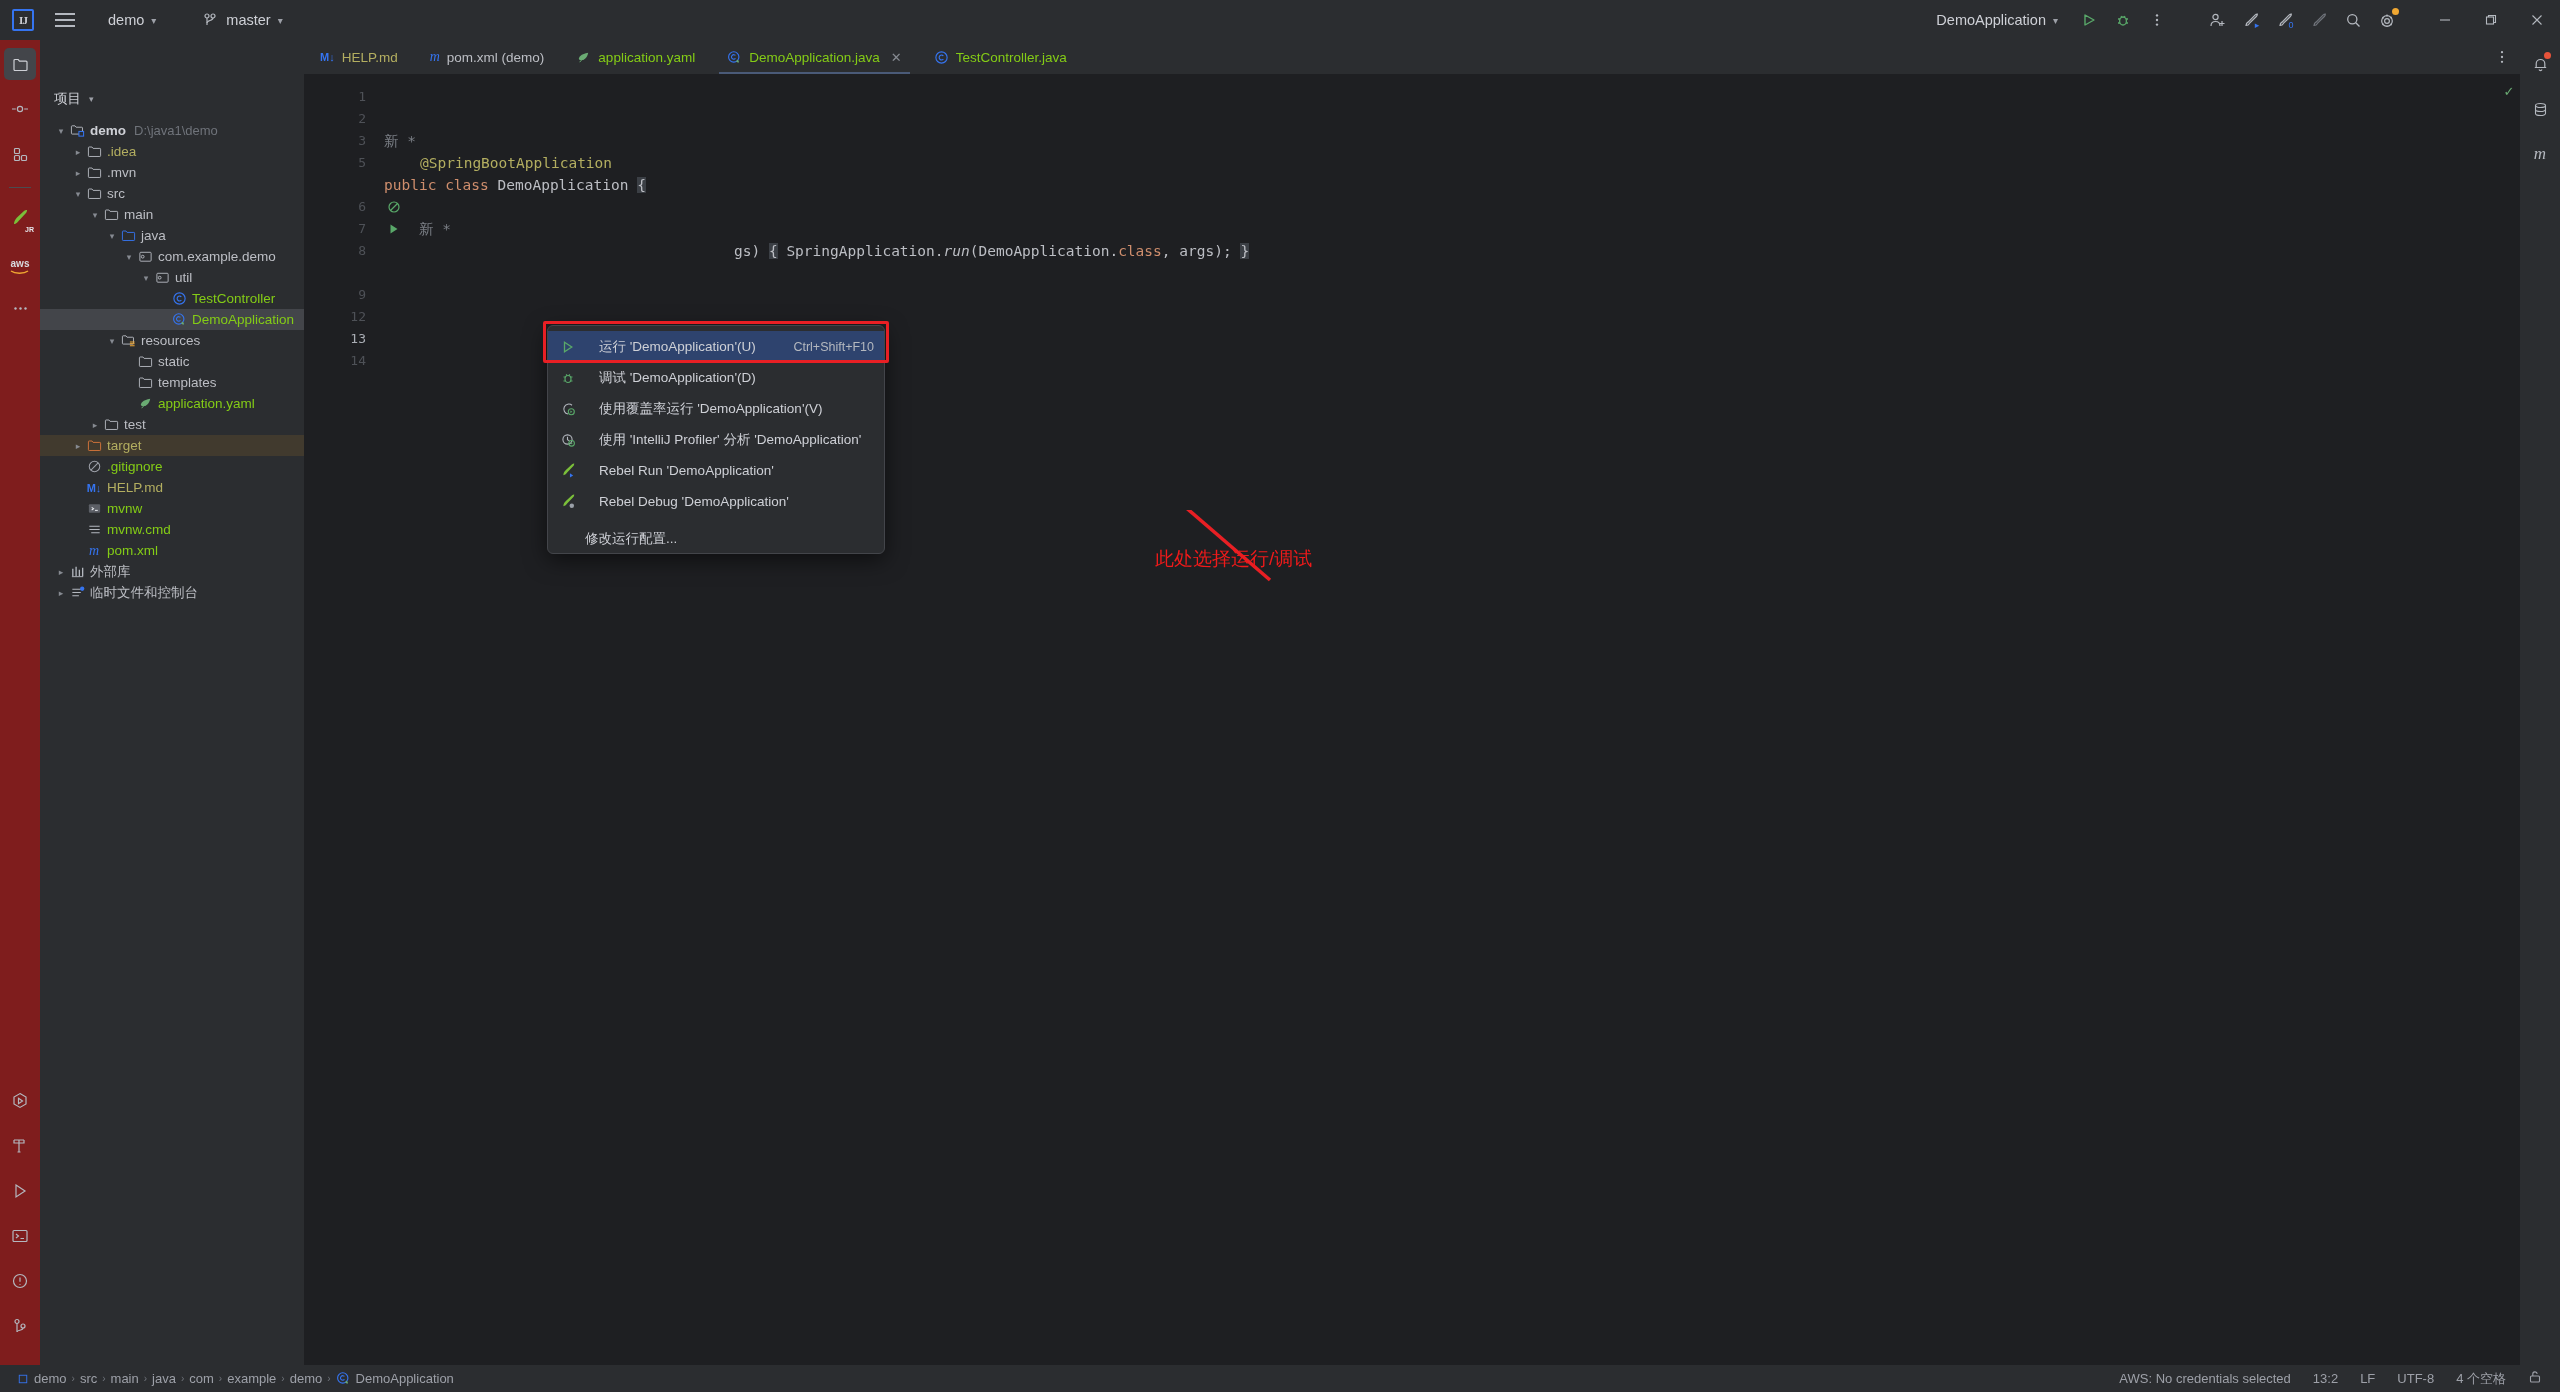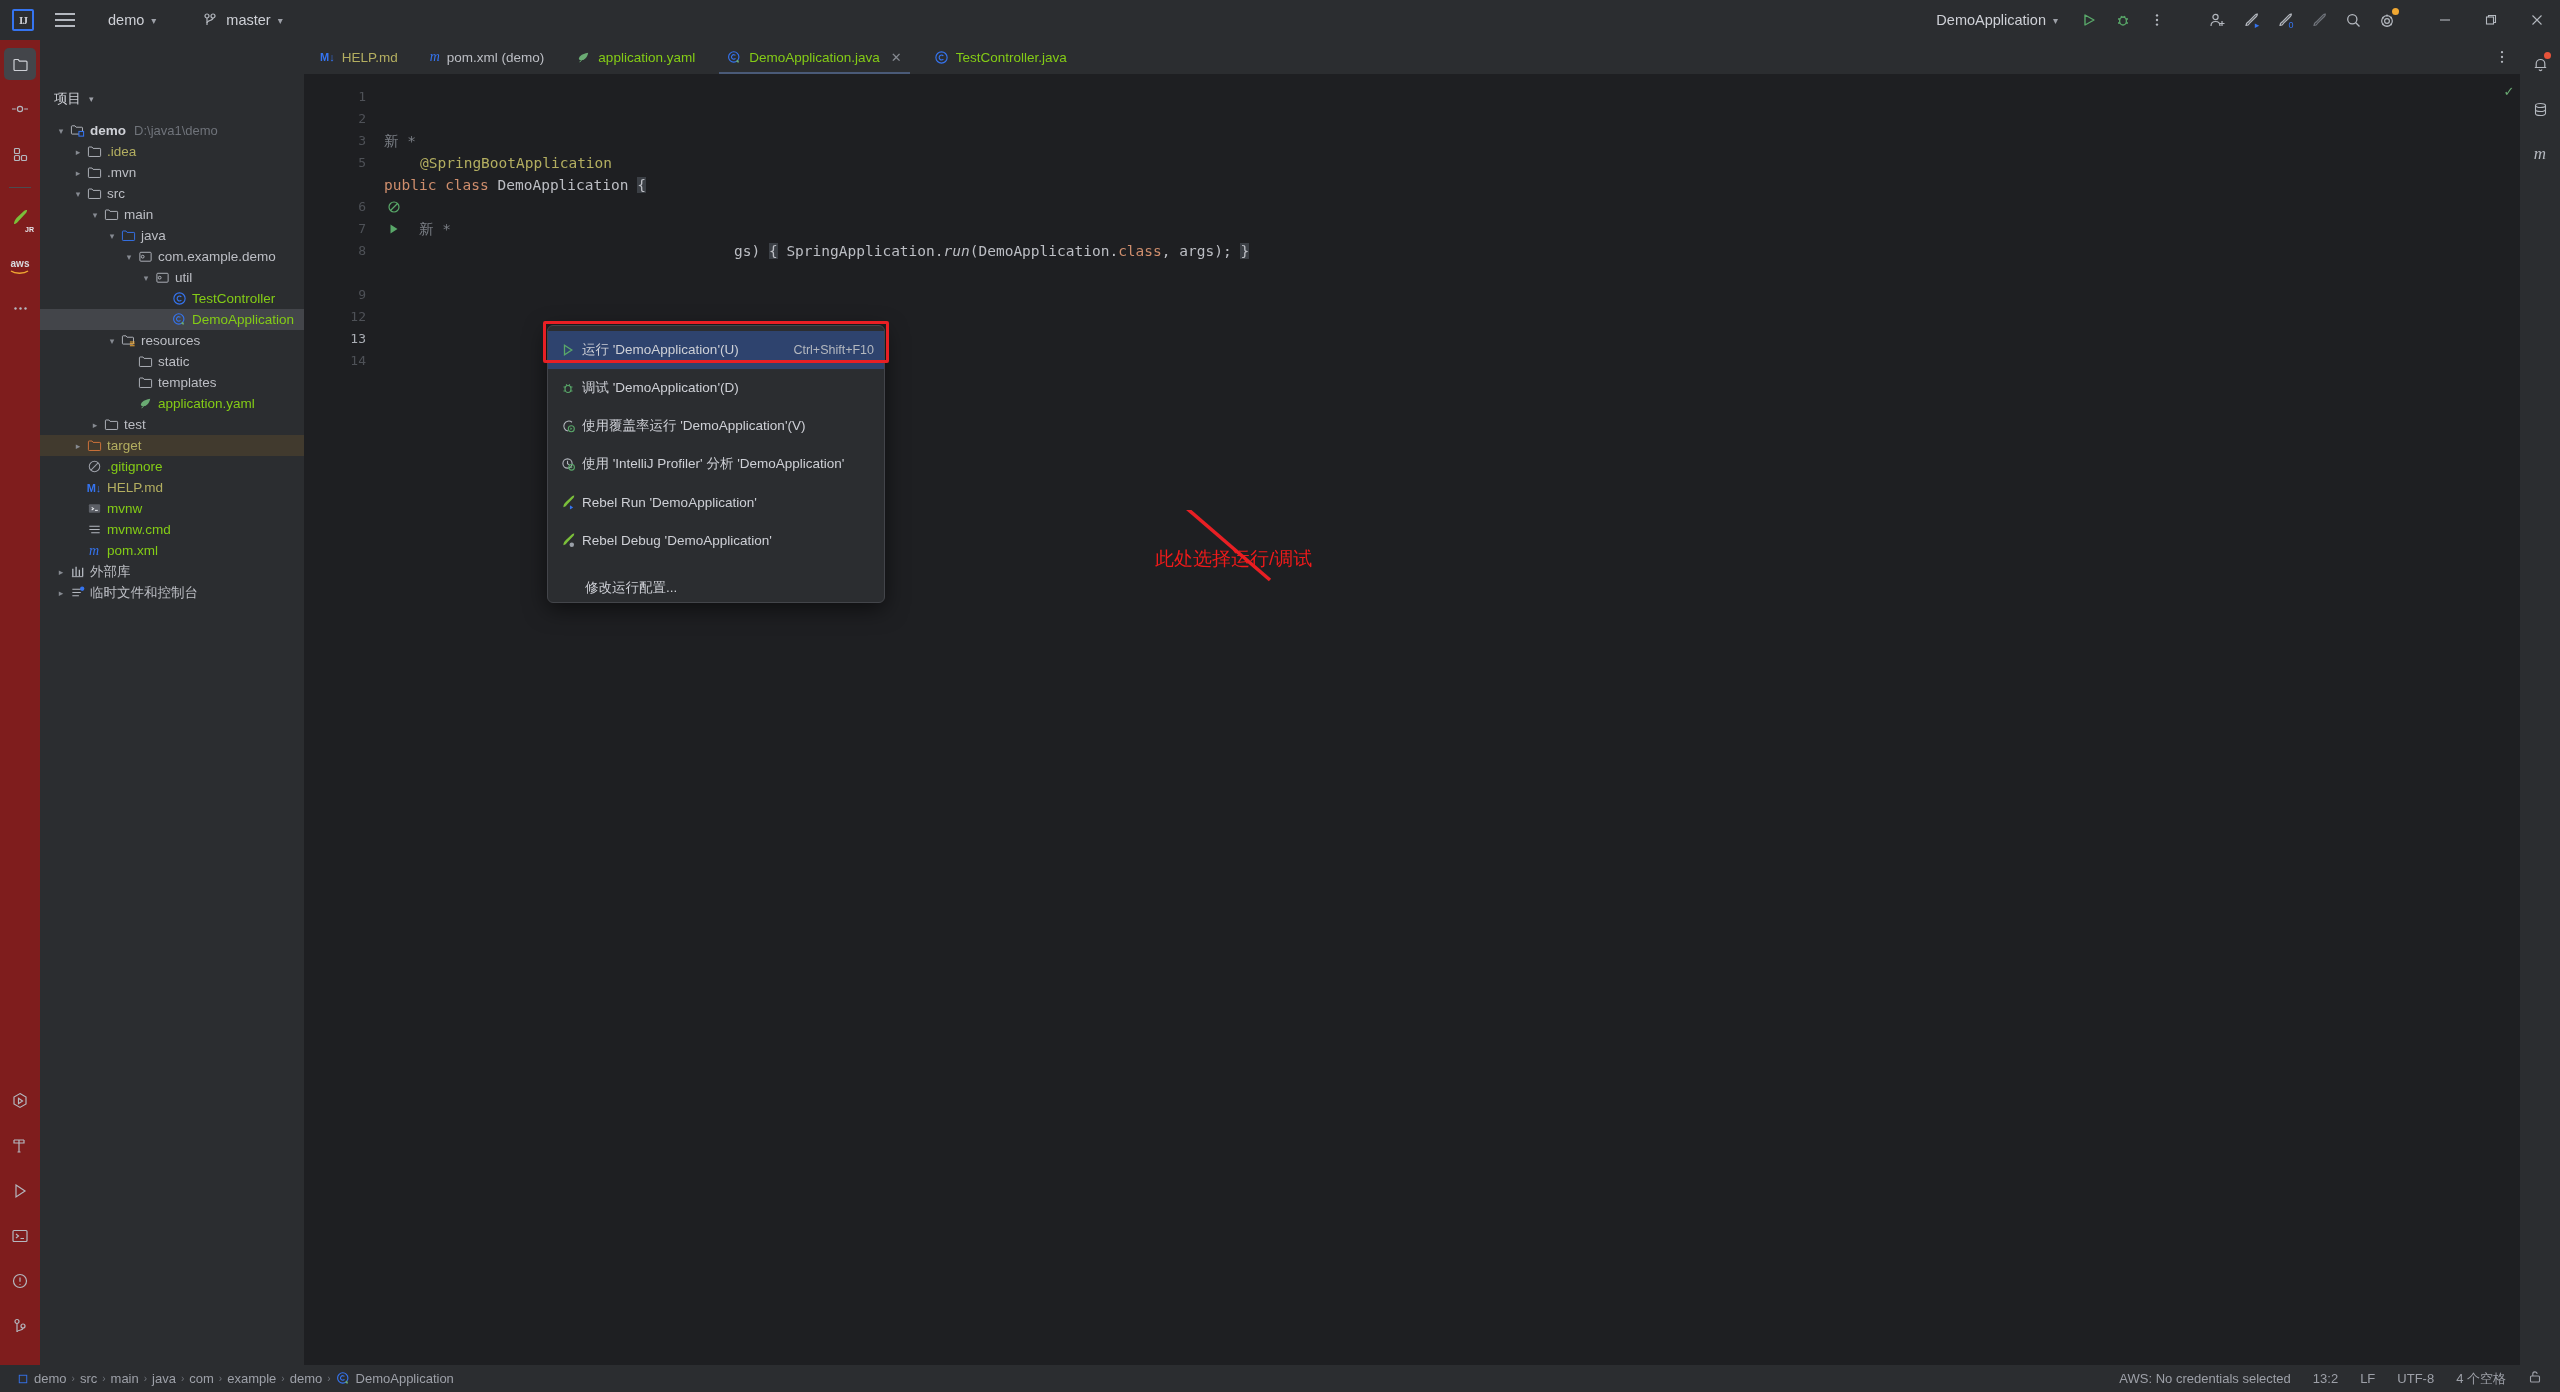--- a/index.html
+++ b/index.html
@@ -104,22 +104,22 @@
   
   .rrail { width: 40px; background:#2b2d30; display:flex; flex-direction:column; align-items:center;
      padding-top: 8px; flex:0 0 40px; }
 
   
   .ctx-menu {
     position: absolute; left: 547px; top: 285px; width: 338px;
     background: #2b2d30; border: 1px solid #43454a; border-radius: 6px;
     padding: 5px 0; box-shadow: 0 6px 22px rgba(0,0,0,.55); z-index: 60;
   }
-  .ctx-item { height: 38px; display:flex; align-items:center; padding: 0 10px 0 12px;
-    font-size: 13.5px; color: #ced0d6; gap: 6px; white-space: nowrap; }
+  .ctx-item { height: 31px; display:flex; align-items:center; padding: 0 10px 0 12px;
+    font-size: 13.5px; color: #ced0d6; gap: 23px; white-space: nowrap; }
   .ctx-item.sel { background: #2e436e; }
   .ctx-ico { width: 16px; height:16px; display:inline-flex; align-items:center; justify-content:center; flex:0 0 16px; }
   .ctx-shortcut { margin-left:auto; color:#b4b8bf; font-size: 12.5px; }
   .ctx-item.noicon { padding-left: 37px; align-items: flex-end; }
   .red-box { position:absolute; left: 543px; top: 281px; width: 346px; height: 42px;
     border: 3px solid #e81f24; border-radius: 2px; z-index: 65; pointer-events:none; }
   .annot-text { position: absolute; left: 1155px; top: 506px; color: #f01a1a; font-size: 19px;
     white-space: nowrap; z-index: 62; }
   .arrow-svg { position:absolute; left: 1100px; top: 470px; z-index: 61; }
 

